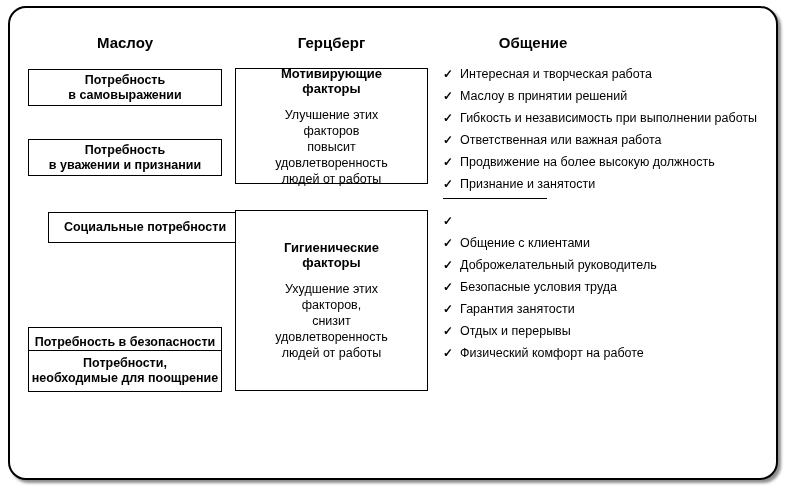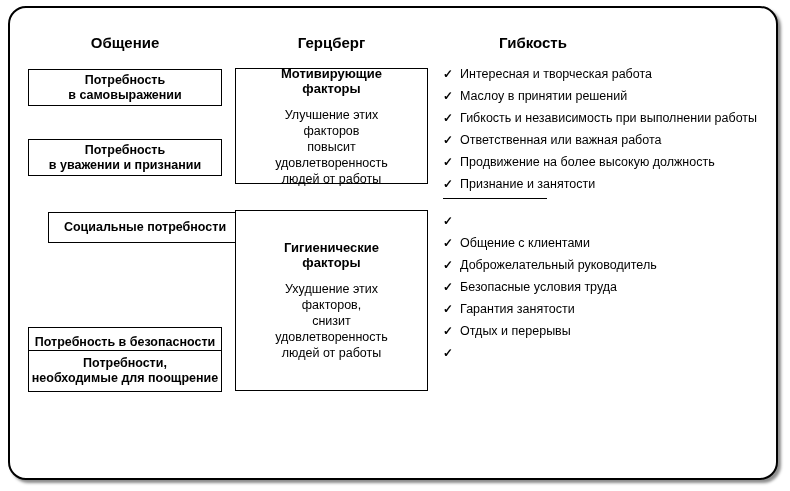--- a/index.html
+++ b/index.html
@@ -109,23 +109,23 @@
     width: 104px;
     border-top: 1px solid #000;
   }
 </style>
 </head>
 <body>
 
 <div class="canvas">
   <div class="frame"></div>
 
-  <div class="col-header hdr-maslow">Общение</div>
+  <div class="col-header hdr-maslow">Маслоу</div>
   <div class="col-header hdr-herzberg">Герцберг</div>
-  <div class="col-header hdr-examples">Гибкость</div>
+  <div class="col-header hdr-examples">Общение</div>
 
   <div class="mbox mbox-0">Потребность
 в самовыражении</div>
   <div class="mbox mbox-1">Потребность
 в уважении и признании</div>
   <div class="mbox mbox-2">Социальные потребности</div>
   <div class="mbox mbox-3">Потребность в безопасности</div>
   <div class="mbox mbox-4">Потребности,
 необходимые для поощрение</div>
 
@@ -190,15 +190,16 @@
     <div class="ex-item">
       <span class="check">✓</span>
       <span>Гарантия занятости</span>
     </div>
     <div class="ex-item">
       <span class="check">✓</span>
       <span>Отдых и перерывы</span>
     </div>
     <div class="ex-item">
       <span class="check">✓</span>
+      <span>Физический комфорт на работе</span>
     </div>
   </div>
 </div>
 
 </body></html>

